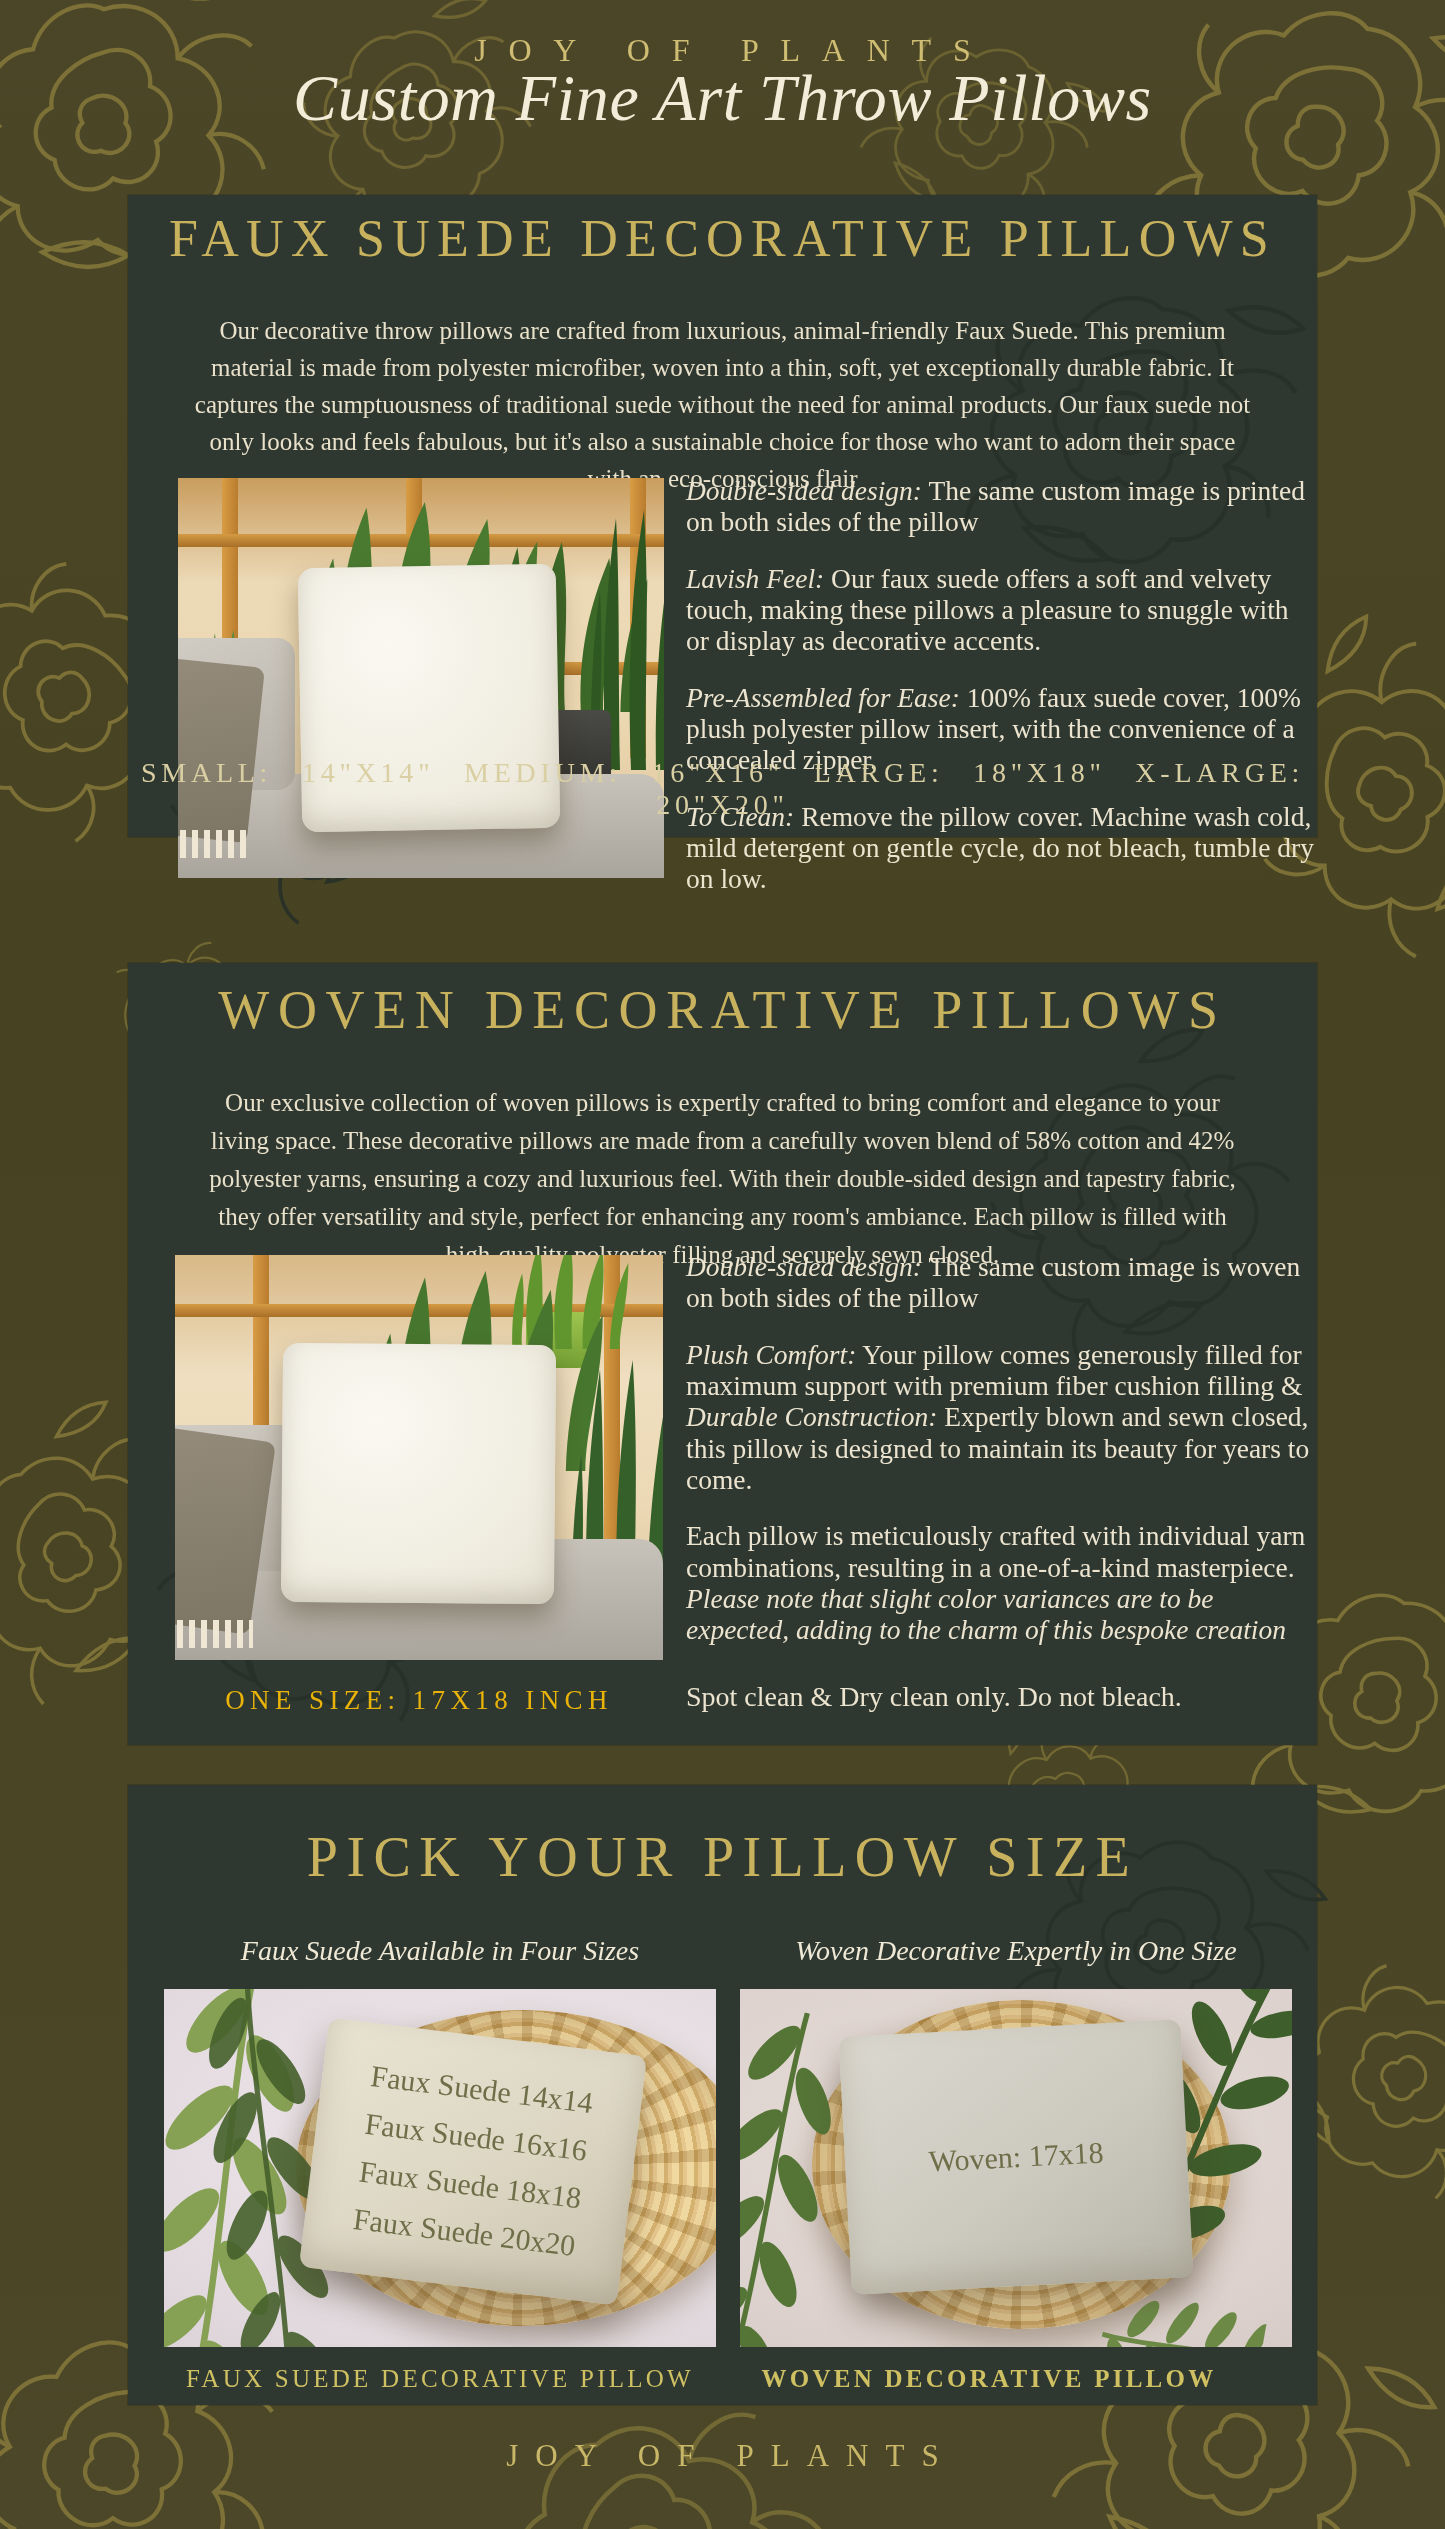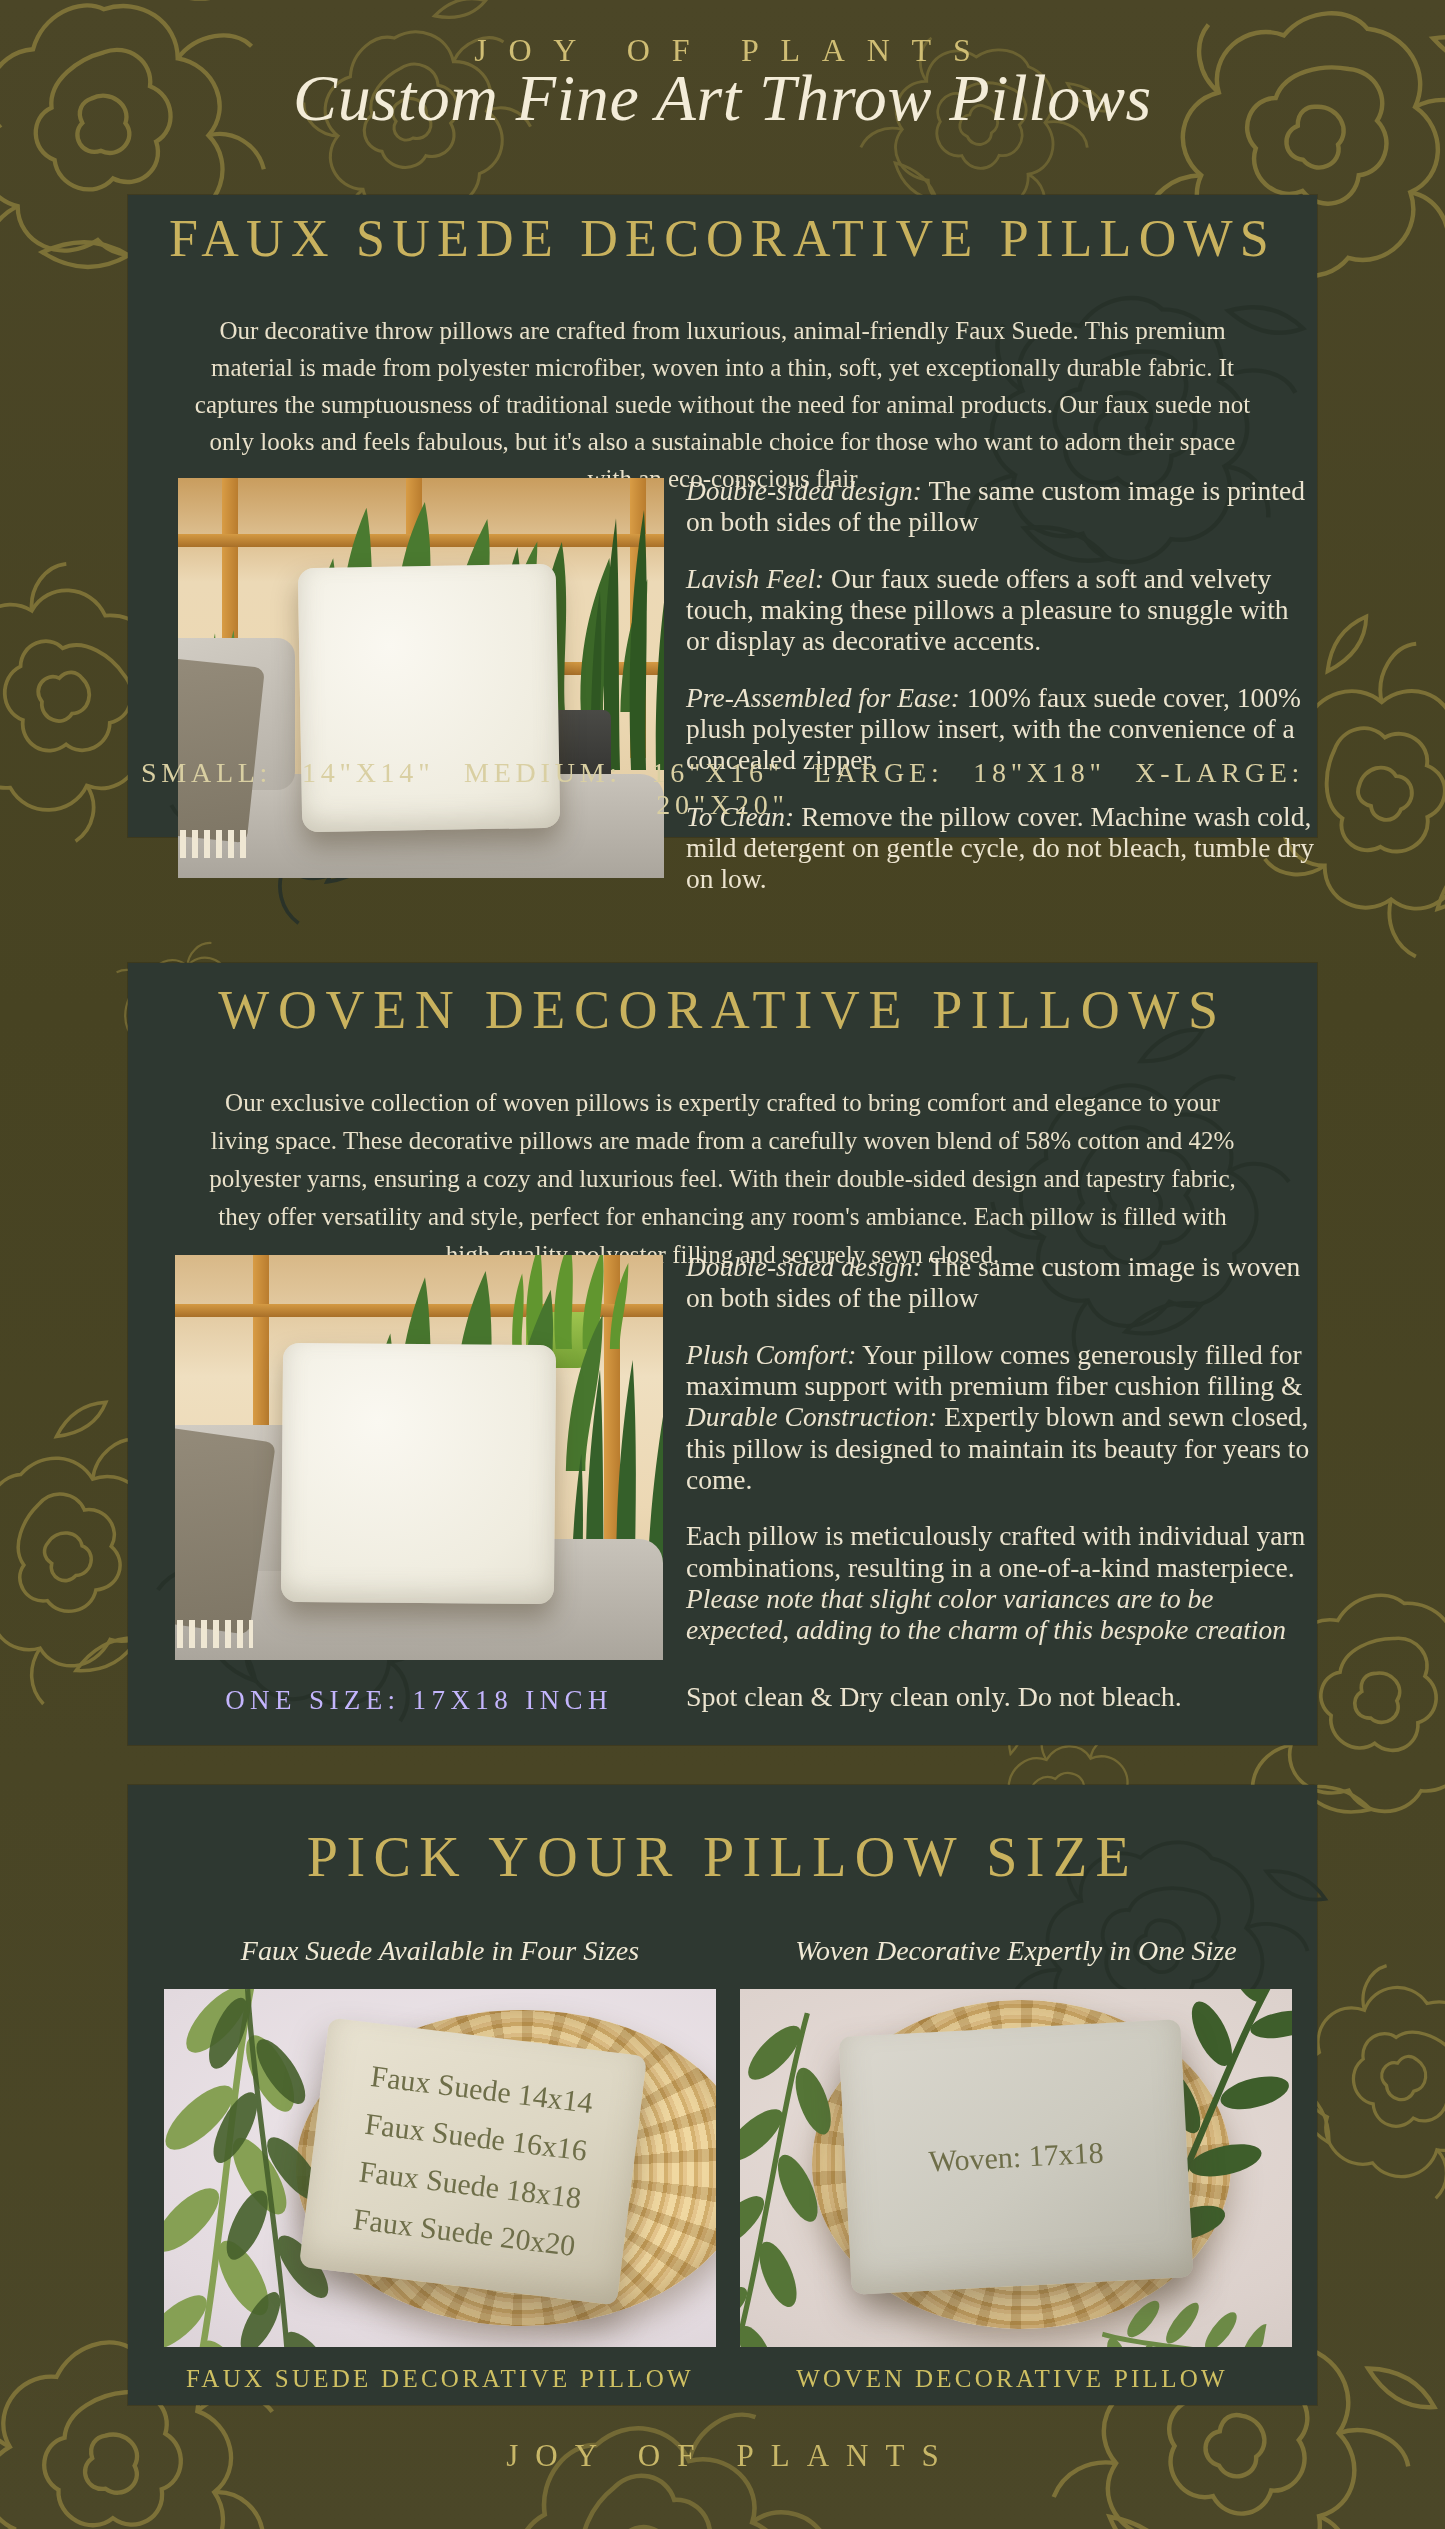--- a/index.html
+++ b/index.html
@@ -32,31 +32,31 @@
   .feat-col{position:absolute;left:558px;width:632px;color:#ece4cf;}
   .feat-col-1{top:280px;}
   .feat-col-2{top:288px;}
   .feature{margin:0 0 25px 0;font-size:27.5px;line-height:1.14;}
   .feature em{font-style:italic;}
   .care{font-size:28px;color:#ece4cf;}
 
   .sizes-line{position:absolute;bottom:16px;left:0;width:100%;text-align:center;
     font-size:28px;color:#d9cfa2;letter-spacing:.17em;word-spacing:18px;}
   .one-size{position:absolute;left:47px;top:722px;width:488px;text-align:center;
-    font-size:27px;color:#c4b5fd;letter-spacing:.2em;}
+    font-size:27px;color:#eab308;letter-spacing:.2em;}
   .care-row{position:absolute;left:558px;top:718px;width:632px;}
 
   .col-head{position:absolute;top:150px;width:552px;text-align:center;
     font-style:italic;font-size:28px;color:#f0e9d5;}
   .col-head.l{left:36px;} .col-head.r{left:612px;}
   .photo3{left:36px;top:204px;width:552px;height:358px;}
   .photo4{left:612px;top:204px;width:552px;height:358px;}
   .caption{position:absolute;top:580px;width:552px;text-align:center;
     font-size:25px;color:#cfc062;letter-spacing:.13em;}
-  .caption.l{left:36px;} .caption.r{left:608px;}
+  .caption.l{left:36px;} .caption.r{left:585px;font-weight:bold;}
 
   .footer-brand{position:absolute;top:2438px;left:0;width:100%;text-align:center;
     font-size:31px;letter-spacing:.55em;text-indent:.55em;color:#c8b768;}
 
   
   .ph{position:absolute;}
   .wall1{inset:0;background:linear-gradient(180deg,#c99d5e 0%,#ecd9b6 26%,#ecd8b2 58%,#dcc59c 100%);}
   .wall2{inset:0;background:linear-gradient(180deg,#d8b887 0%,#efdfc0 30%,#ecd8b4 62%,#d9c29a 100%);}
   .vbar{top:0;bottom:30%;width:16px;background:linear-gradient(90deg,#d89c45,#b97c2e);}
   .hbar{height:13px;left:0;right:0;background:linear-gradient(180deg,#d49a43,#a86f28);}

